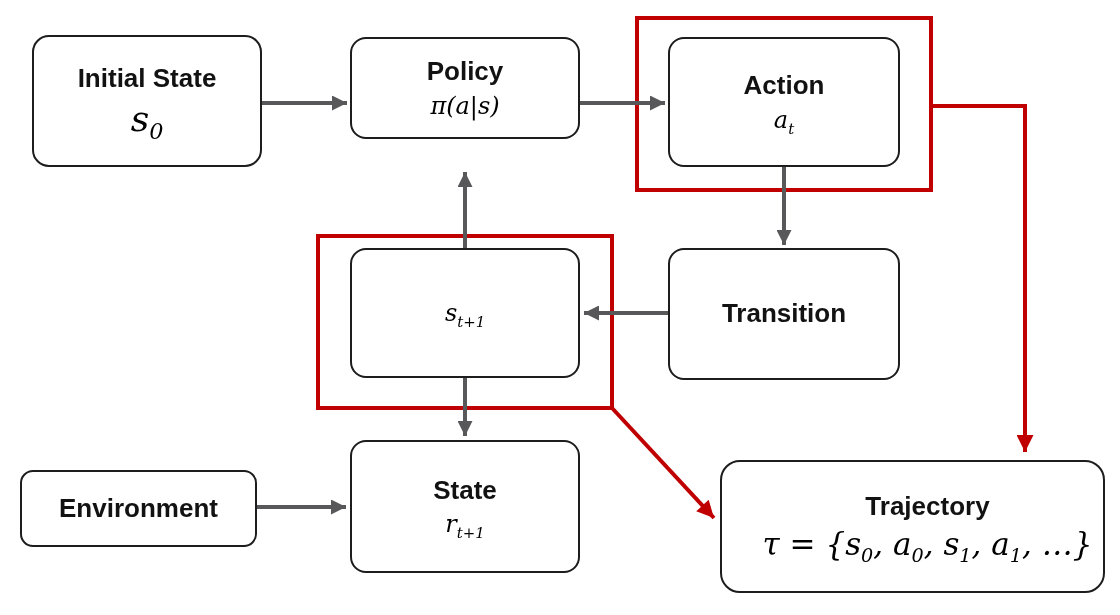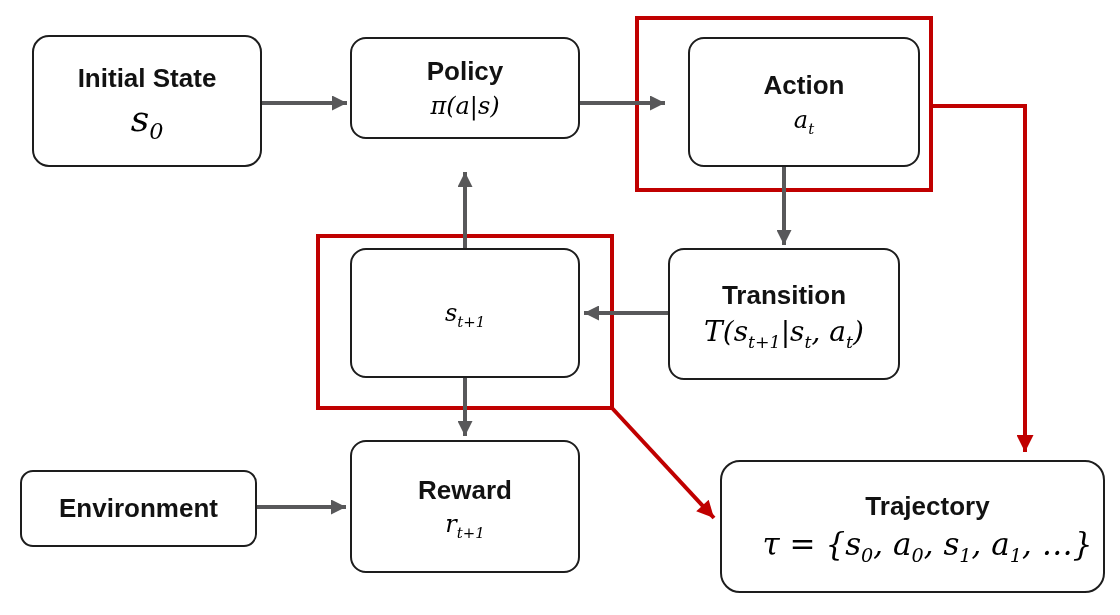--- a/index.html
+++ b/index.html
@@ -48,21 +48,21 @@
     font-style: italic;
     line-height: 0;
   }
   .math-xl { font-size: 36px; }
   .math-lg { font-size: 24px; }
   .math-md { font-size: 31px; }
   .math-sm { font-size: 28px; }
 
   #node-initial-state { left: 32px;  top: 35px;  width: 230px; height: 132px; border-radius: 17px; }
   #node-policy        { left: 350px; top: 37px;  width: 230px; height: 102px; }
-  #node-action        { left: 688px; top: 37px;  width: 232px; height: 130px; }
+  #node-action        { left: 668px; top: 37px;  width: 232px; height: 130px; }
   #node-next-state    { left: 350px; top: 248px; width: 230px; height: 130px; }
   #node-transition    { left: 668px; top: 248px; width: 232px; height: 132px; }
   #node-environment   { left: 20px;  top: 470px; width: 237px; height: 77px; border-radius: 13px; }
   #node-reward        { left: 350px; top: 440px; width: 230px; height: 133px; }
   #node-trajectory    { left: 720px; top: 460px; width: 385px; height: 133px; border-radius: 20px; padding-left: 30px; }
 
   
   svg.edges {
     position: absolute;
     left: 0;
@@ -109,29 +109,28 @@
     <div class="node-title">Action</div>
     <div class="node-math math-lg">a<sub>t</sub></div>
   </div>
 
   <div class="node" id="node-next-state">
     <div class="node-math math-lg">s<sub>t+1</sub></div>
   </div>
 
   <div class="node" id="node-transition">
     <div class="node-title">Transition</div>
-    <div class="node-math math-sm">T(s<sub>t+1</sub>|s<sub>t</sub>, a<sub>t</sub>)</div>
   </div>
 
   <div class="node" id="node-environment">
     <div class="node-title">Environment</div>
   </div>
 
   <div class="node" id="node-reward">
-    <div class="node-title">Reward</div>
+    <div class="node-title">State</div>
     <div class="node-math math-lg">r<sub>t+1</sub></div>
   </div>
 
   <div class="node" id="node-trajectory">
     <div class="node-title">Trajectory</div>
     <div class="node-math math-md">τ = {s<sub>0</sub>, a<sub>0</sub>, s<sub>1</sub>, a<sub>1</sub>, …}</div>
   </div>
 
   <svg class="edges" viewBox="0 0 1120 615" aria-hidden="true">
     <defs>

